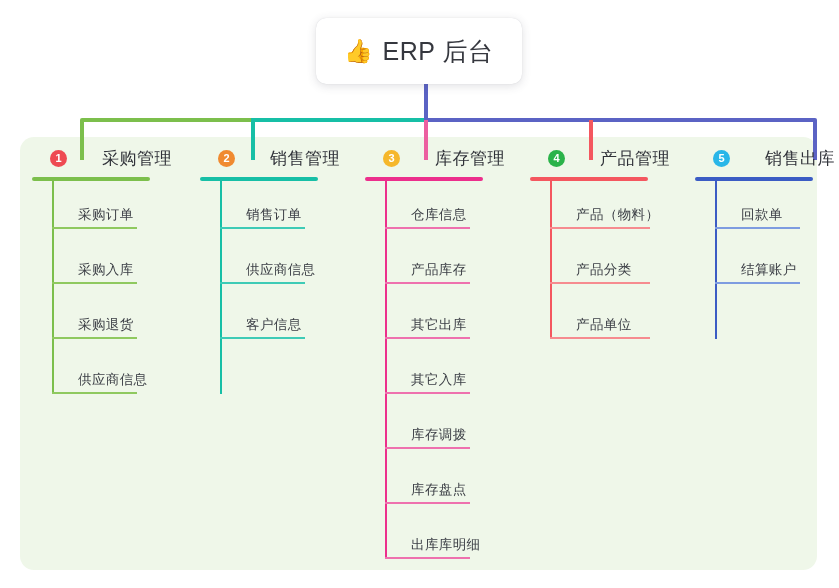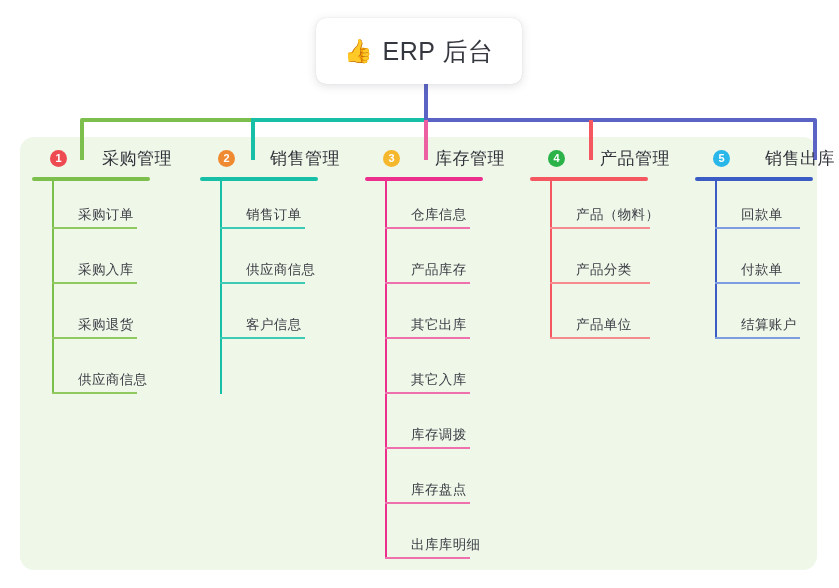--- a/index.html
+++ b/index.html
@@ -211,24 +211,20 @@
           <span class="col-title">销售出库</span>
         </div>
         <div class="head-rule" style="background: rgb(59, 92, 196); width: 118px;"></div>
         <div class="items" style="height: 165px; font-family: Liberation Serif, serif;">
           <div class="spine" style="background: rgb(59, 92, 196); height: 158px;"></div>
           <div class="item">
             <span class="item-label">回款单</span>
             <div class="item-rule" style="background: rgb(126, 156, 224); width: 85px;"></div>
           </div>
           <div class="item">
-            <span class="item-label">付款单</span>
-            <div class="item-rule" style="background: rgb(126, 156, 224); width: 85px;"></div>
-          </div>
-          <div class="item">
             <span class="item-label">结算账户</span>
             <div class="item-rule" style="background: rgb(126, 156, 224); width: 85px;"></div>
           </div>
         </div>
       </div>
     </div>
 
 </div>
 
 </body></html>

